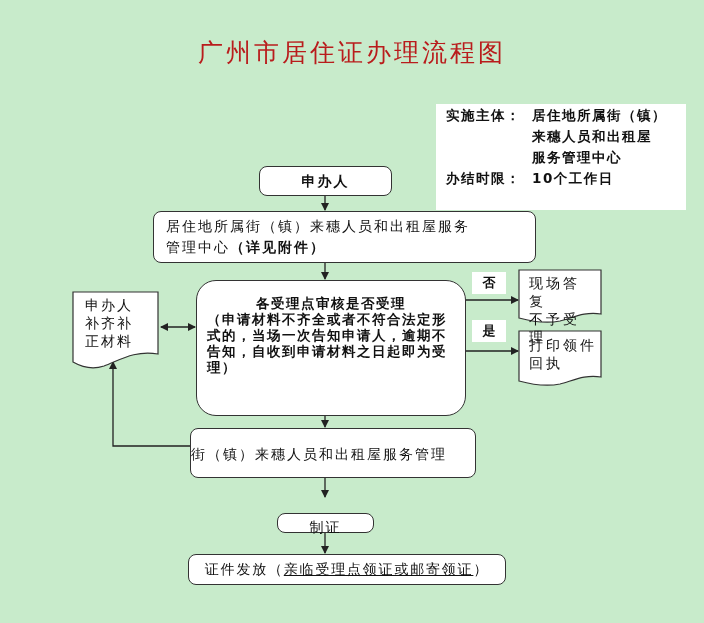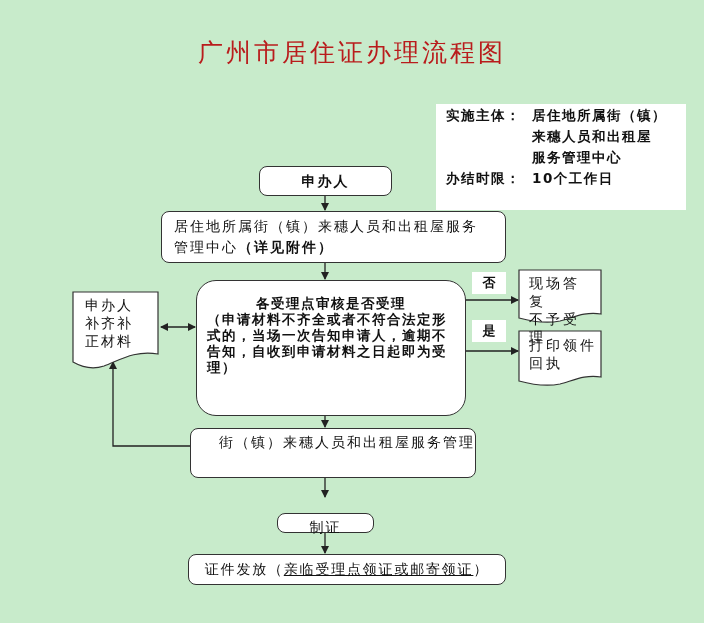--- a/index.html
+++ b/index.html
@@ -20,24 +20,24 @@
     background:#ffffff; font-weight:bold; font-size:13.5px; line-height:21px;
     box-sizing:border-box; padding:1px 0 0 10px; letter-spacing:1.5px;margin-top:24px;
   }
   .info .row { display:flex; }
   .info .lbl { width:86px; flex:none; }
   .box {
     background:#ffffff; border:1.3px solid #333; border-radius:8px;
     box-sizing:border-box; font-size:14px; letter-spacing:2px;
   }
   .b-applicant { left:259px; top:166px; width:133px; height:30px; text-align:center; line-height:28px; font-weight:bold; }
-  .b-center { left:153px; top:211px; width:345px; height:52px; padding:4px 12px; line-height:21px;margin-left:8px; }
+  .b-center { left:153px; top:211px; width:383px; height:52px; padding:4px 12px; line-height:21px; }
   .b-review { left:196px; top:280px; width:270px; height:136px; border-radius:20px; padding:14px 10px; line-height:16px; font-size:13.5px; letter-spacing:1.5px;font-weight:bold; }
   .b-review .hd { text-align:center; }
-  .b-sign { left:190px; top:428px; width:286px; height:50px; text-align:right; line-height:17px; padding-top:5px; }
+  .b-sign { left:190px; top:428px; width:286px; height:50px; text-align:left; line-height:17px; padding-top:17px; }
   .b-make { left:277px; top:498px; width:97px; height:20px; text-align:center; line-height:26px;margin-top:15px; }
   .b-issue { left:169px; top:554px; width:318px; height:31px; text-align:center; line-height:29px; font-size:14px; letter-spacing:1.8px;margin-left:19px; }
   .u { text-decoration:underline; }
   .doc { background:#ffffff; box-sizing:border-box; font-size:14px; letter-spacing:3px; line-height:18px; }
   .d-supp { left:73px; top:292px; width:85px; height:72px; padding:4px 0 0 12px; letter-spacing:2px; }
   .d-reject { left:519px; top:270px; width:82px; height:50px; padding:4px 16px 0 10px; }
   .d-receipt { left:519px; top:331px; width:82px; height:50px; padding:5px 0 0 10px; }
   .tag { background:#ffffff; font-weight:bold; font-size:13px; width:34px; height:22px; text-align:center; line-height:22px; }
   .t-no { left:472px; top:272px; }
   .t-yes { left:472px; top:320px; }

